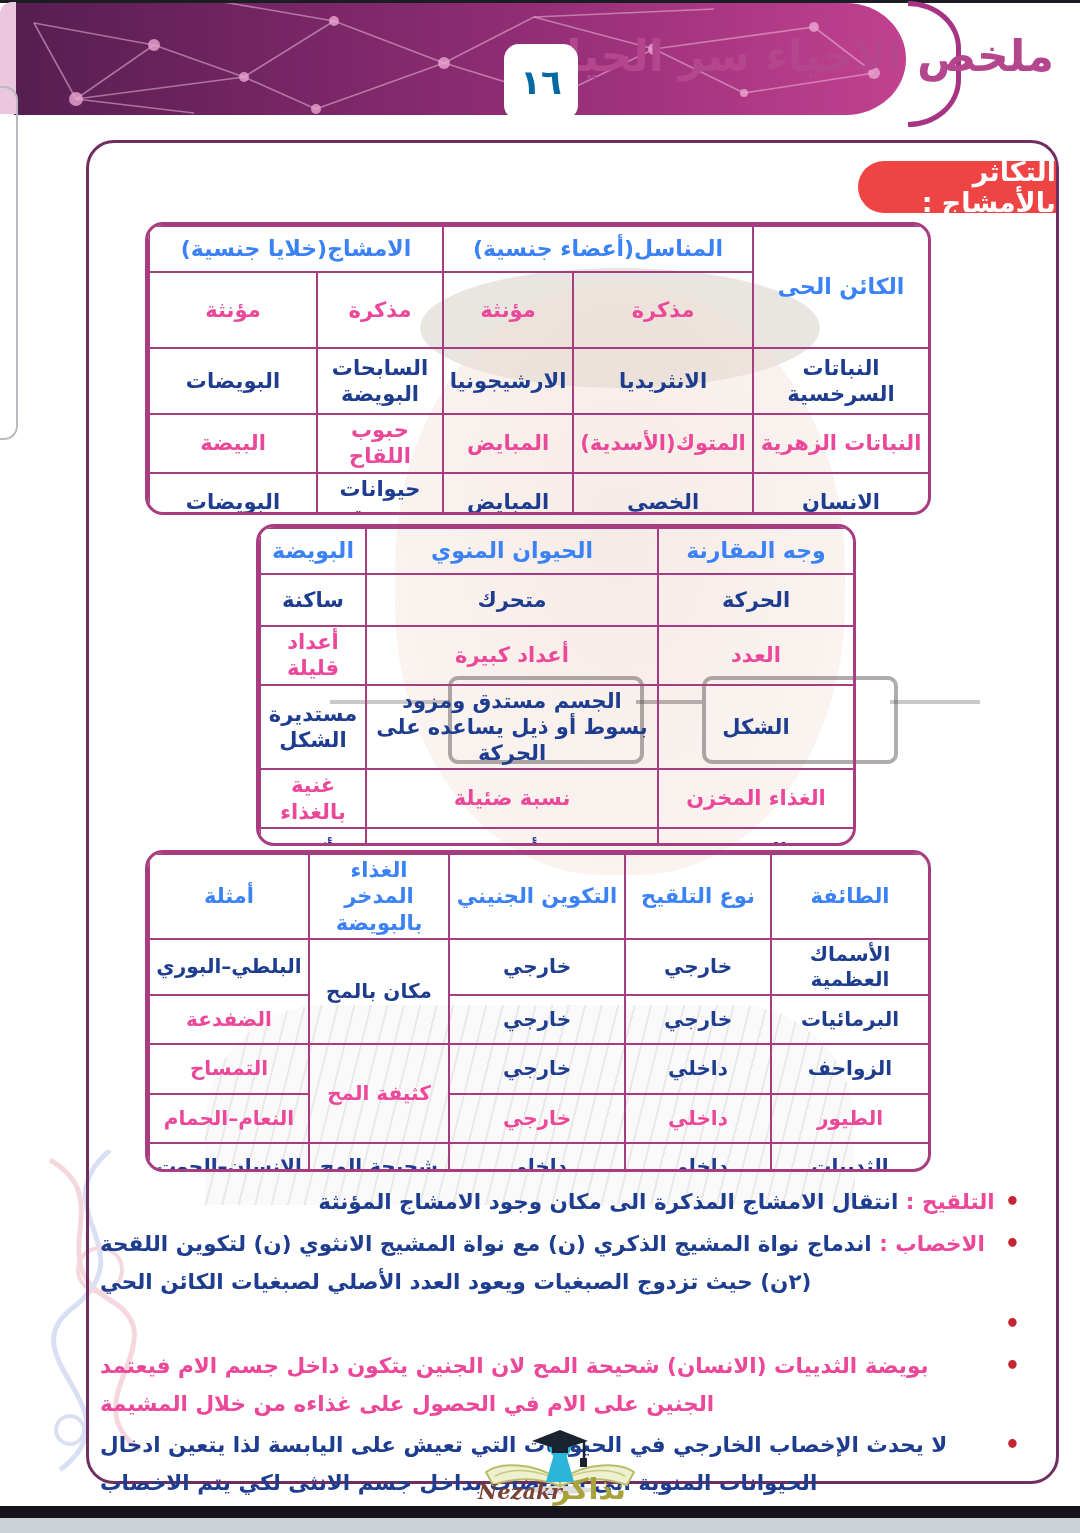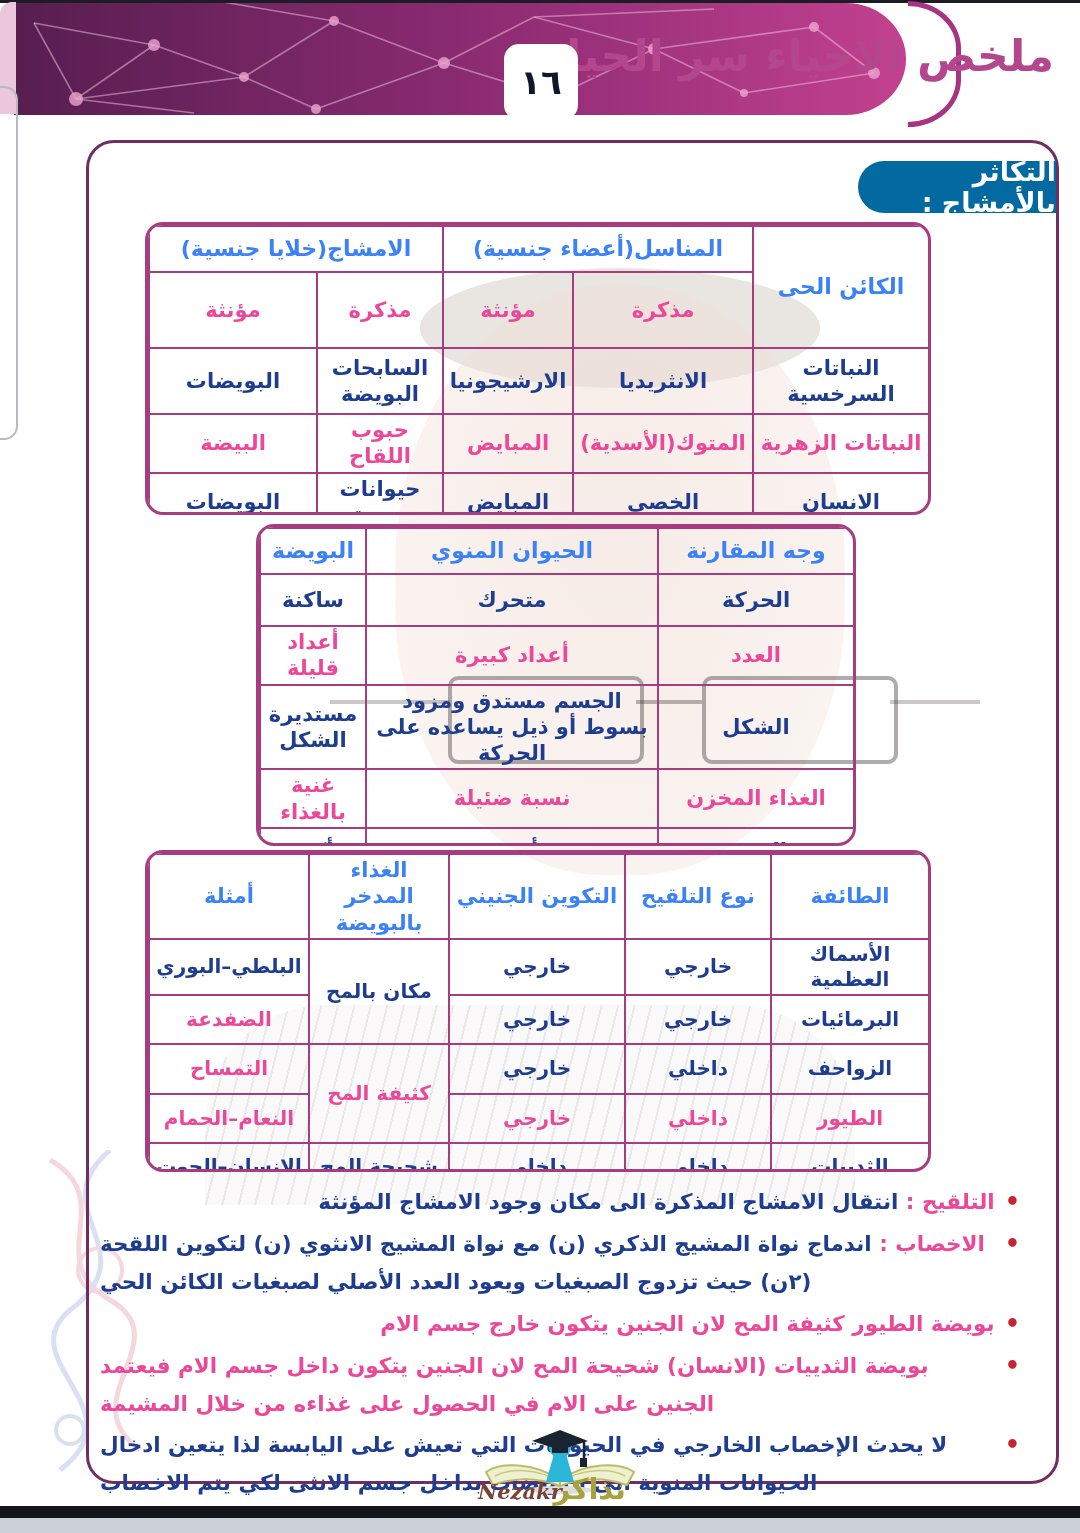--- a/index.html
+++ b/index.html
@@ -19,33 +19,33 @@
   .banner-arc{
     left:908px;top:1px;width:48px;height:116px;
     border:5px solid #a63384;border-left:none;
     border-radius:0 130px 130px 0 / 0 116px 116px 0;
   }
   .corner-pink{left:0;top:2px;width:16px;height:112px;background:#eac7dd;border-radius:12px 0 0 0;}
   .left-rail{left:-38px;top:86px;width:52px;height:350px;border:2px solid #b7bbc0;border-radius:14px;background:transparent;}
   .page-tab{
     left:504px;top:44px;width:74px;height:76px;background:#ffffff;border-radius:15px;
     display:flex;align-items:center;justify-content:center;
-    font-size:34px;color:#0f172a;font-weight:bold;z-index:5;
+    font-size:34px;color:#0369a1;font-weight:bold;z-index:5;
   }
   .page-title{
     right:26px;top:30px;width:470px;text-align:right;direction:rtl;
     color:#b4468e;font-size:44px;font-weight:bold;z-index:4;white-space:nowrap;
   }
   
   .main-frame{
     left:86px;top:140px;width:967px;height:1338px;
     border:3px solid #6f2d60;border-radius:28px;z-index:1;
   }
   .section-pill{
-    left:858px;top:161px;width:198px;height:52px;background:#0369a1;
+    left:858px;top:161px;width:198px;height:52px;background:#ef4444;
     border-radius:26px 0 0 26px;display:flex;align-items:center;justify-content:center;
     color:#ffffff;font-size:27px;font-weight:bold;direction:rtl;z-index:6;
   }
   
   .wm{z-index:0;pointer-events:none;}
   .wm-head{left:395px;top:285px;width:450px;height:590px;border-radius:48% 48% 46% 46%;
     background:radial-gradient(ellipse at 50% 42%,#ecd4c9 0%,#f3e3dc 70%,#f8eeea 100%);opacity:.45;}
   .wm-hair{left:420px;top:268px;width:400px;height:120px;border-radius:50%;background:#d4cbc4;opacity:.5;}
   .wm-glass{top:676px;width:188px;height:80px;border:4px solid rgba(80,72,74,.45);border-radius:10px;background:rgba(255,255,255,.08);}
   .wm-glass.l{left:448px;} .wm-glass.r{left:702px;}
@@ -301,21 +301,20 @@
     <span class="body"><span class="red">التلقيح :</span>
     <span class="blue">انتقال الامشاج المذكرة الى مكان وجود الامشاج المؤنثة</span></span>
   </div>
   <div class="note">
     <span class="dot">•</span>
     <span class="body"><span class="red">الاخصاب :</span>
     <span class="blue">اندماج نواة المشيج الذكري (ن) مع نواة المشيج الانثوي (ن) لتكوين اللقحة (٢ن) حيث تزدوج الصبغيات ويعود العدد الأصلي لصبغيات الكائن الحي</span></span>
   </div>
   <div class="note">
     <span class="dot">•</span>
-    <span class="body red">بويضة الطيور كثيفة المح لان الجنين يتكون خارج جسم الام</span>
   </div>
   <div class="note">
     <span class="dot">•</span>
     <span class="body red">بويضة الثدييات (الانسان) شحيحة المح لان الجنين يتكون داخل جسم الام فيعتمد الجنين على الام في الحصول على غذاءه من خلال المشيمة</span>
   </div>
   <div class="note">
     <span class="dot">•</span>
     <span class="body blue">لا يحدث الإخصاب الخارجي في الحيوانات التي تعيش على اليابسة لذا يتعين ادخال الحيوانات المنوية الى البويضات بداخل جسم الانثى لكي يتم الاخصاب</span>
   </div>
 </div>

